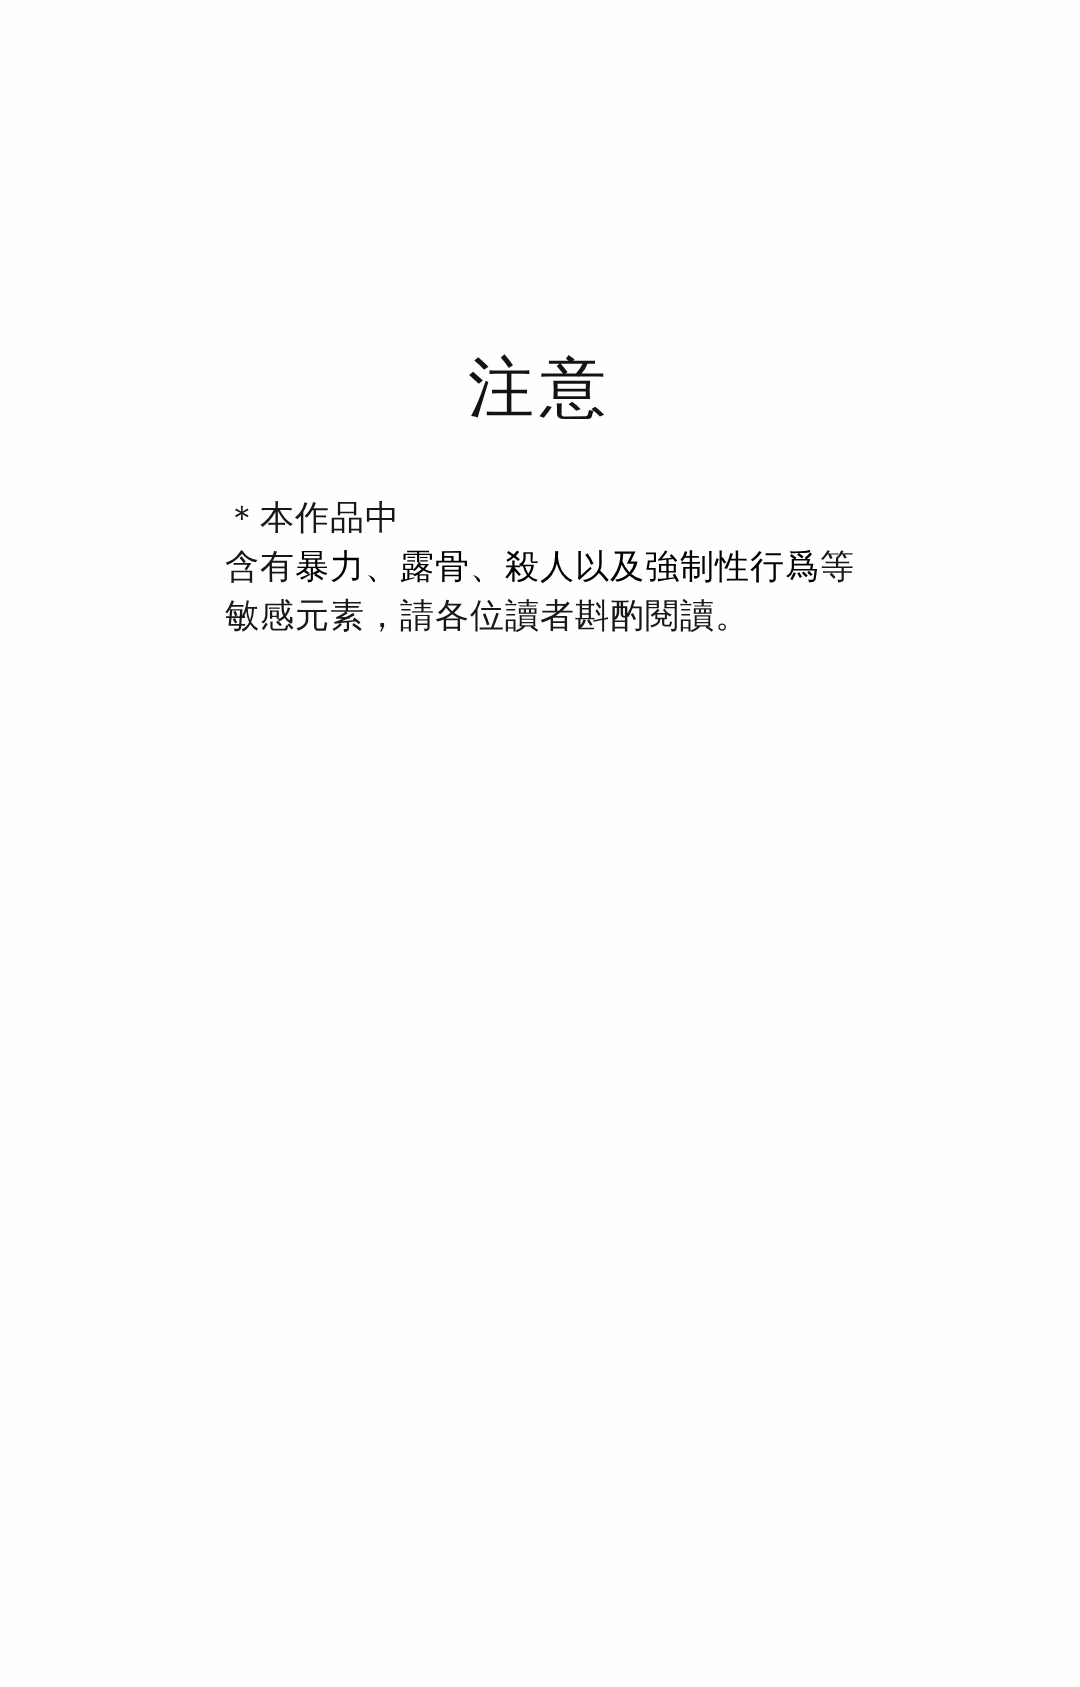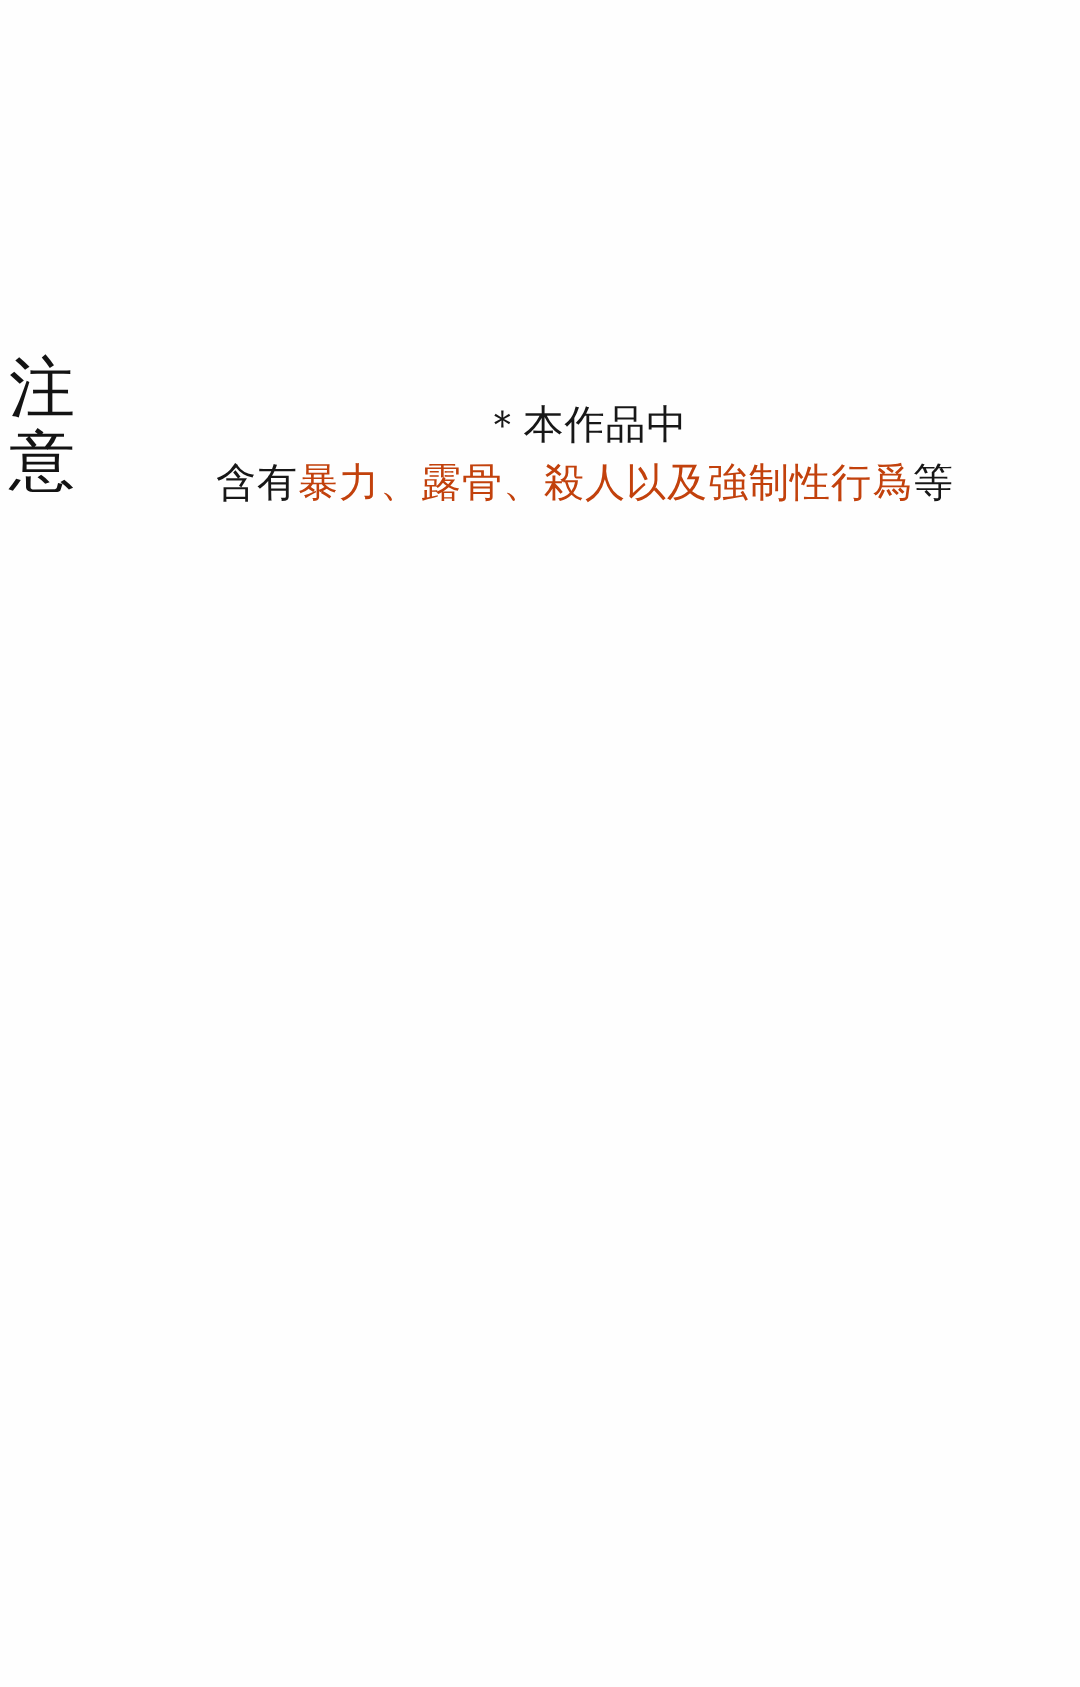--- a/index.html
+++ b/index.html
@@ -22,51 +22,50 @@
     background: #fefefe;
     display: flex;
     flex-direction: column;
     align-items: center;
   }
 
   .notice-block {
     width: 100%;
     margin-top: 352px;
     display: flex;
-    flex-direction: row;
+    flex-direction: column;
     align-items: center;
-    text-align: center;
   }
 
   .notice-title {
     font-size: 66px;
     line-height: 1.1;
     letter-spacing: 6px;
     font-weight: 400;
     color: #131313;
     margin: 0 0 56px 0;
     font-family: "DejaVu Serif", "Liberation Serif", serif;
   }
 
   .para {
-    font-size: 40px;
+    font-size: 34px;
     line-height: 1.45;
     letter-spacing: 1px;
     color: #171717;
-    margin: 6px;
+    margin: 12px;
     padding: 0 120px;
   }
 
   .para .line {
     display: block;
     white-space: nowrap;
   }
 
   .warn {
-    color: #c2410c;
+    color: #000000;
   }
 
   .para-gap {
     height: 74px;
   }
 </style>
 </head>
 <body>
 
 <div class="page">
@@ -75,19 +74,22 @@
 
     <h1 class="notice-title">注意</h1>
 
     <p class="para">
       <span class="line">
         <span>＊本作品中</span>
       </span>
       <span class="line">
         <span>含有</span><span class="warn">暴力、露骨、殺人以及強制性行爲</span><span>等</span>
       </span>
+      <span class="line">
+        <span>敏感元素，請各位讀者斟酌閱讀。</span>
+      </span>
     </p>
 
     <div class="para-gap"></div>
 
 
   </div>
 </div>
 
 </body></html>

